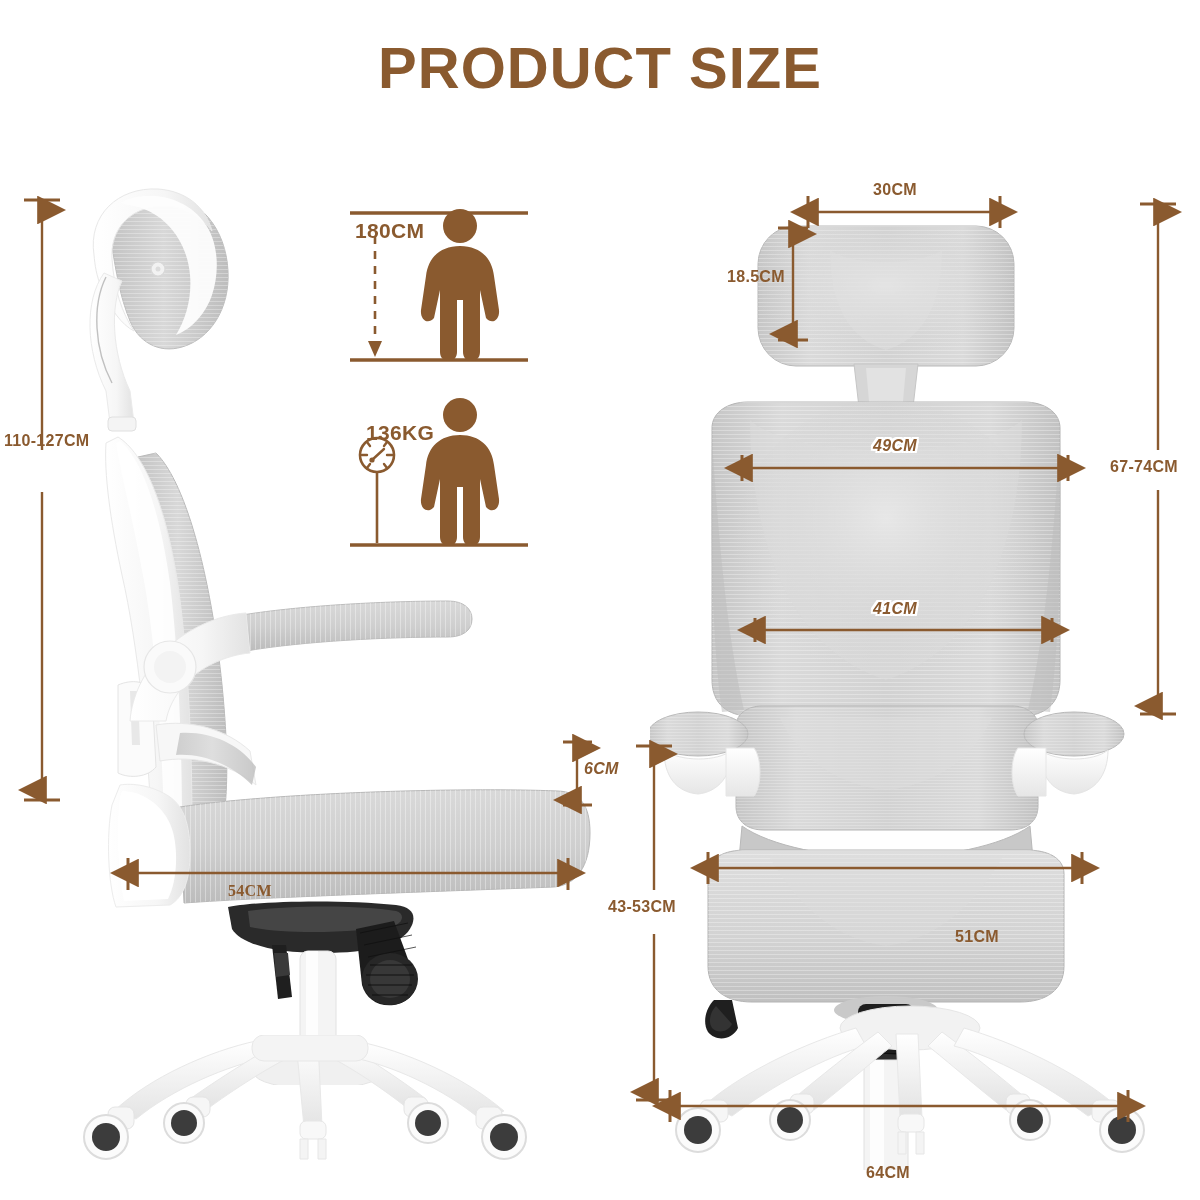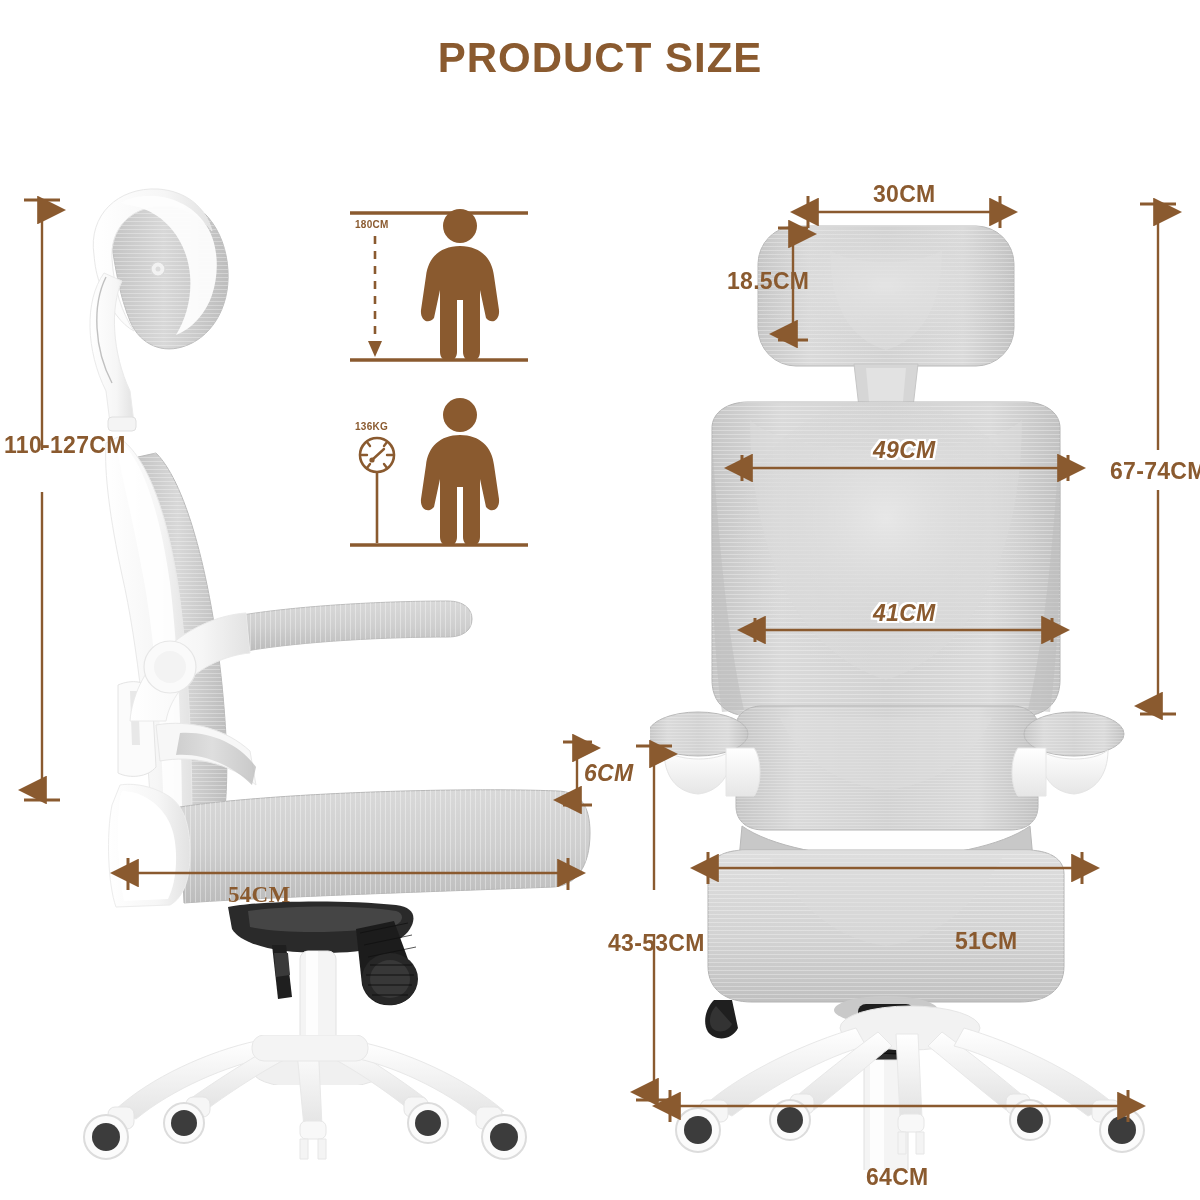--- a/index.html
+++ b/index.html
@@ -14,38 +14,38 @@
     font-family: "Liberation Sans", sans-serif;
     background: #ffffff;
   }
   #stage { position: absolute; inset: 0; }
 
   
   .title {
     position: absolute;
     top: 34px; left: 0; width: 1200px;
     text-align: center;
-    font-size: 42px;
+    font-size: 58px;
     font-weight: bold;
     letter-spacing: 1px;
     color: #8a5a2f;
     font-family: "Liberation Sans", sans-serif;
   }
 
   
   .dimlabel {
     position: absolute;
     color: #8a5a2f;
-    font-size: 23px;
+    font-size: 16px;
     font-weight: bold;
     white-space: nowrap;
     font-family: "Liberation Sans", sans-serif;
     letter-spacing: .3px;
   }
-  .dimlabel.small { font-size: 10px; }
+  .dimlabel.small { font-size: 21px; }
   .dimlabel.onchair {
     text-shadow:
       -2px -2px 0 #fff, 2px -2px 0 #fff, -2px 2px 0 #fff, 2px 2px 0 #fff,
       -2px 0 0 #fff, 2px 0 0 #fff, 0 -2px 0 #fff, 0 2px 0 #fff;
     font-style: italic;
   }
 
   svg.overlay { position: absolute; inset: 0; width: 1200px; height: 1200px; pointer-events: none; }
   svg.chair { position: absolute; }
 </style>
@@ -470,31 +470,31 @@
   </svg>
 
   <div class="dimlabel" style="left:4px; top:432px;">110-127CM</div>
 
   <div class="dimlabel" style="left:584px; top:760px;font-style:italic;">6CM</div>
 
   <div class="dimlabel" style="left:228px; top:882px;font-family:Liberation Serif, serif;">54CM</div>
 
   <div class="dimlabel small" style="left:355px; top:219px;">180CM</div>
 
-  <div class="dimlabel small" style="left:355px; top:421px;">136KG</div>
+  <div class="dimlabel small" style="left:366px; top:421px;">136KG</div>
 
   <div class="dimlabel" style="left:873px; top:181px;">30CM</div>
 
   <div class="dimlabel" style="left:727px; top:268px;">18.5CM</div>
 
   <div class="dimlabel onchair" style="left:873px; top:437px;">49CM</div>
 
   <div class="dimlabel onchair" style="left:873px; top:600px;">41CM</div>
 
   <div class="dimlabel" style="left:1110px; top:458px;">67-74CM</div>
 
-  <div class="dimlabel" style="left:608px; top:898px;margin-top:32px;">43-53CM</div>
+  <div class="dimlabel" style="left:608px; top:898px;">43-53CM</div>
 
   <div class="dimlabel" style="left:955px; top:928px;">51CM</div>
 
   <div class="dimlabel" style="left:866px; top:1164px;">64CM</div>
 
 </div>
 
 </body></html>

